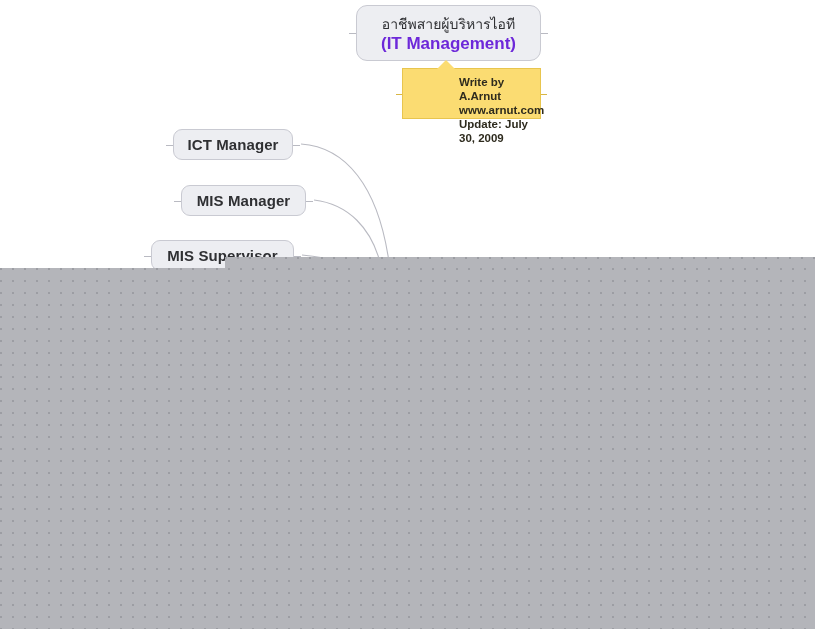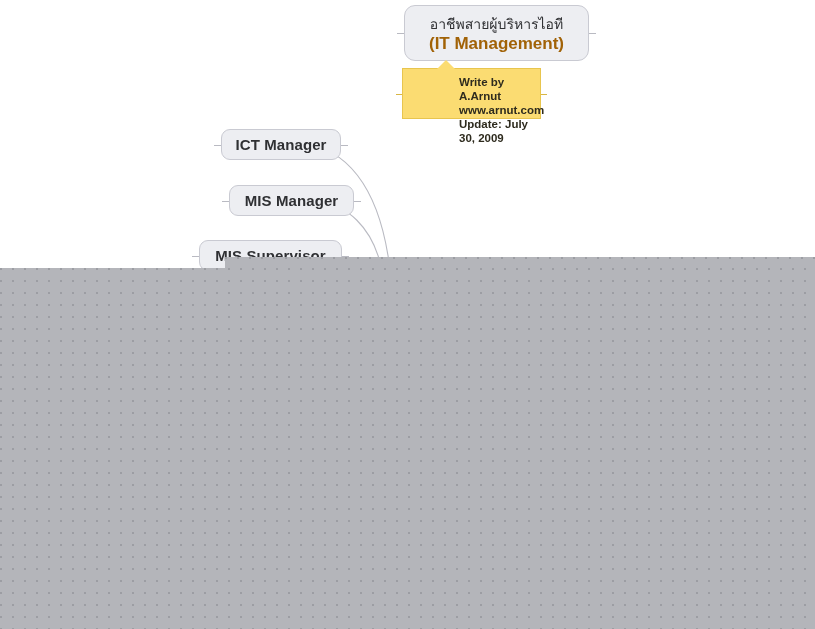--- a/index.html
+++ b/index.html
@@ -41,21 +41,20 @@
     position: absolute;
     box-sizing: border-box;
     background: #edeef2;
     border: 1px solid #c9cad2;
     border-radius: 9px;
     display: flex;
     align-items: center;
     justify-content: center;
     color: #2f3033;
     white-space: nowrap;
-    margin-left: 48px;
   }
 
   .node .stub {
     position: absolute;
     top: 50%;
     width: 7px;
     height: 1px;
     background: #b9bac2;
   }
   .node .stub.left  { left: -8px; }
@@ -76,21 +75,21 @@
     font-size: 14px;
     line-height: 18px;
     font-weight: 400;
     color: #303134;
     letter-spacing: 0px;
   }
   #root-node .eng-line {
     font-size: 17px;
     line-height: 21px;
     font-weight: bold;
-    color: #a16207;
+    color: #6d28d9;
   }
 
   
   .child-node {
     height: 31px;
     font-size: 15px;
     font-weight: bold;
     padding: 0 13px;
     letter-spacing: 0.1px;
   }

